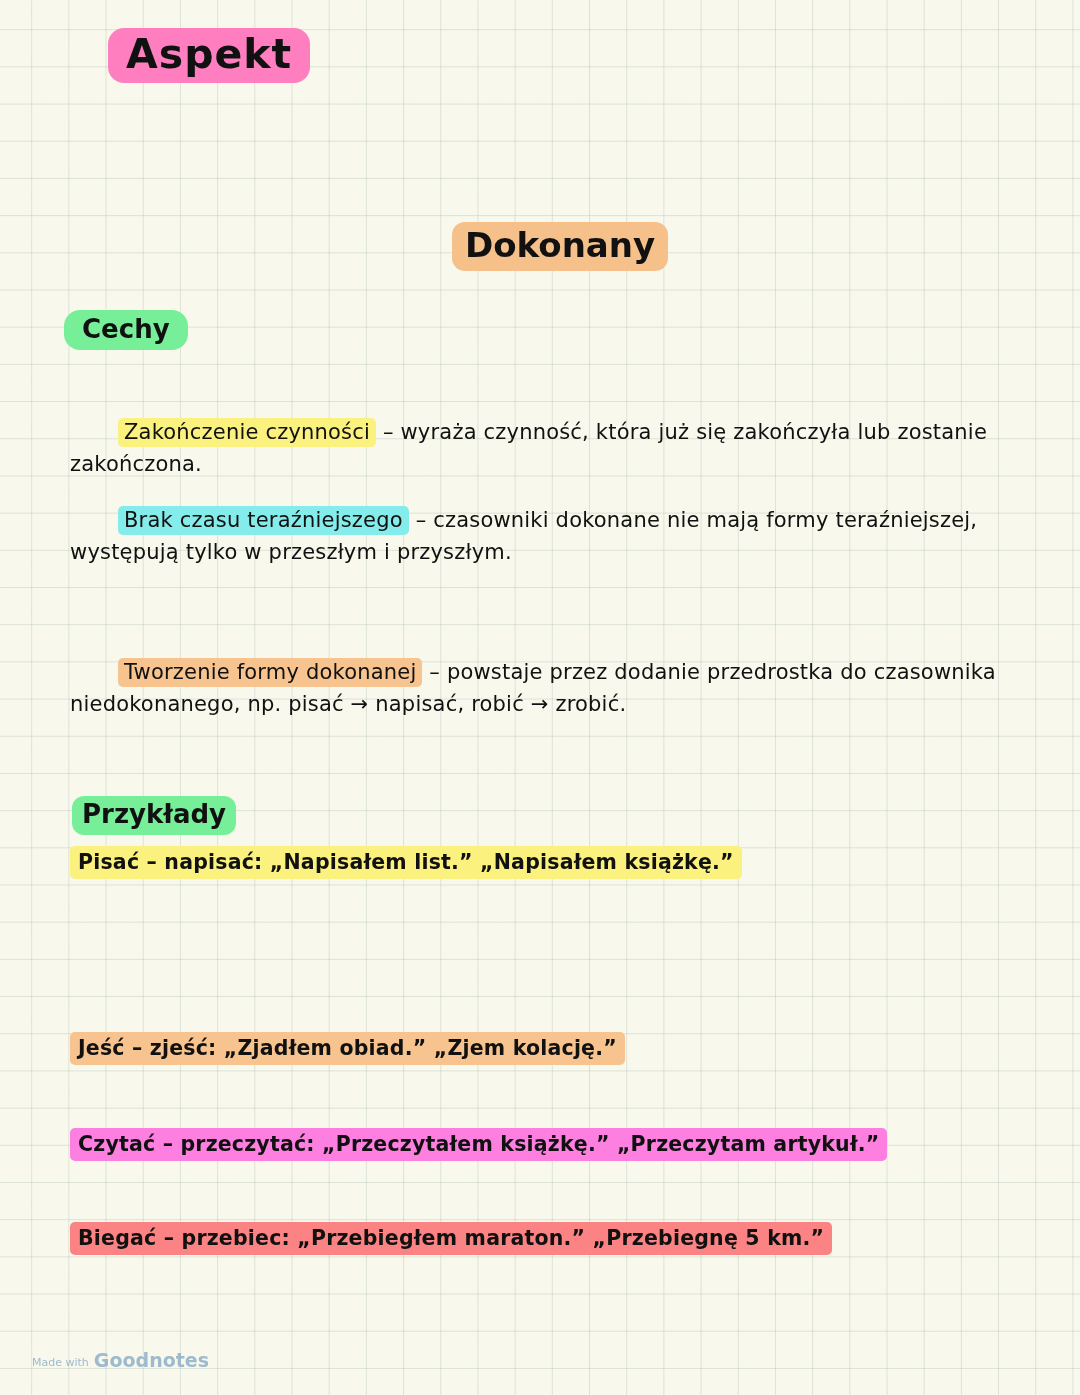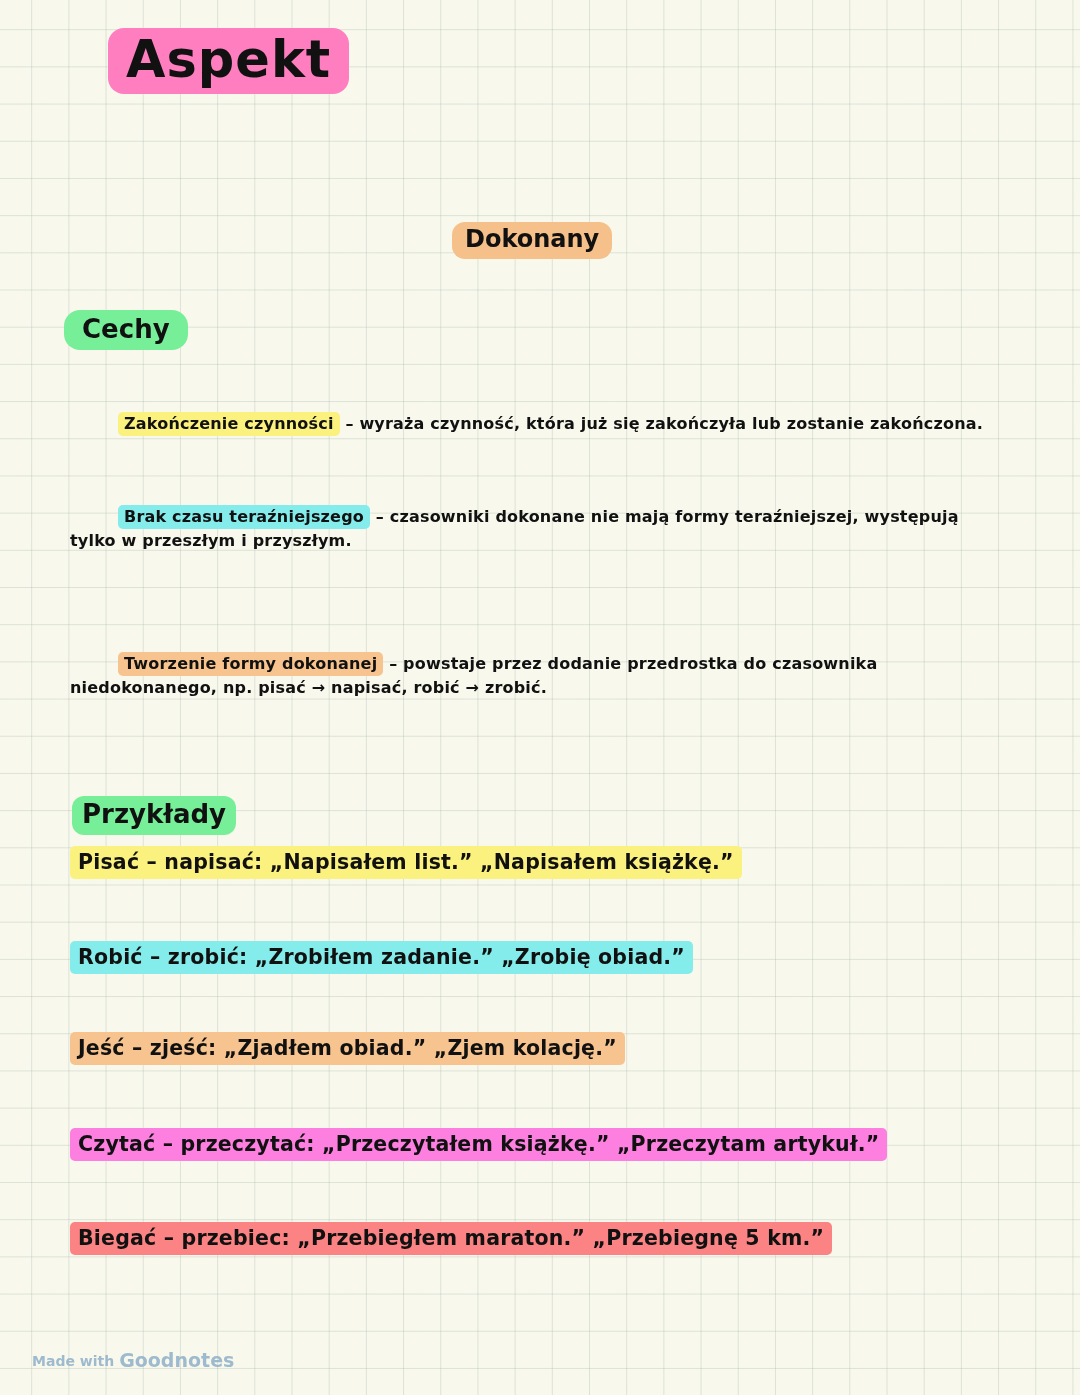--- a/index.html
+++ b/index.html
@@ -42,35 +42,35 @@
     align-items: baseline;
     gap: 70px;
   }
   .title-label {
     font-size: 41px;
     font-weight: bold;
     letter-spacing: 1px;
     color: #111;
   }
   .title-value {
-    font-size: 51px;
+    font-size: 41px;
     font-weight: bold;
     letter-spacing: 1px;
     color: #111;
     background: #ff7ec0;
     border-radius: 16px;
     padding: 2px 18px 5px 18px;
   }
 
   
   .section-title {
     position: absolute;
     top: 222px;
     left: 452px;
-    font-size: 24px;
+    font-size: 34px;
     font-weight: bold;
     color: #111;
     background: #f5c089;
     border-radius: 13px;
     padding: 3px 13px 6px 13px;
   }
 
   
   .cechy-head {
     position: absolute;
@@ -82,23 +82,23 @@
     background: #77ef98;
     border-radius: 16px;
     padding: 4px 18px 6px 18px;
   }
 
   
   .para {
     position: absolute;
     left: 70px;
     width: 930px;
-    font-size: 16px;
+    font-size: 21px;
     line-height: 1.52;
-    font-weight: bold;
+    font-weight: normal;
     color: #111;
     letter-spacing: 0.2px;
   }
   .para .lead {
     padding: 2px 6px 3px 6px;
     border-radius: 5px;
     margin-left: 48px;
   }
   .hl-yellow { background: #fbf17f; }
   .hl-cyan   { background: #84ecea; }
@@ -145,23 +145,23 @@
   .footer {
     position: absolute;
     left: 32px;
     bottom: 24px;
     display: flex;
     align-items: flex-end;
     gap: 5px;
     opacity: 0.85;
   }
   .footer .made {
-    font-size: 14px;
+    font-size: 11px;
     color: #8fb0c9;
-    font-weight: bold;
+    font-weight: normal;
     padding-bottom: 2px;
   }
   .footer .brand {
     font-size: 19px;
     color: #8fb0c9;
     font-weight: bold;
     font-family: "DejaVu Sans", sans-serif;
   }
 </style>
 </head>
@@ -187,21 +187,20 @@
     <span class="lead hl-cyan">Brak czasu teraźniejszego</span><span> – czasowniki dokonane nie mają formy teraźniejszej, występują tylko w przeszłym i przyszłym.</span>
   </p>
 
   <p class="para" id="para3">
     <span class="lead hl-orange">Tworzenie formy dokonanej</span><span> – powstaje przez dodanie przedrostka do czasownika niedokonanego, np. pisać → napisać, robić → zrobić.</span>
   </p>
 
   <div class="przyklady-head">Przykłady</div>
 
   <div class="example hl-yellow" id="ex0">Pisać – napisać: „Napisałem list.” „Napisałem książkę.”</div>
-  <div class="example hl-cyan" id="ex1">Robić – zrobić: „Zrobiłem zadanie.” „Zrobię obiad.”</div>
   <div class="example hl-orange" id="ex2">Jeść – zjeść: „Zjadłem obiad.” „Zjem kolację.”</div>
   <div class="example hl-pink" id="ex3">Czytać – przeczytać: „Przeczytałem książkę.” „Przeczytam artykuł.”</div>
   <div class="example hl-red" id="ex4">Biegać – przebiec: „Przebiegłem maraton.” „Przebiegnę 5 km.”</div>
 
   <div class="footer">
     <span class="made">Made with</span>
     <span class="brand">Goodnotes</span>
   </div>
 
 </div>

